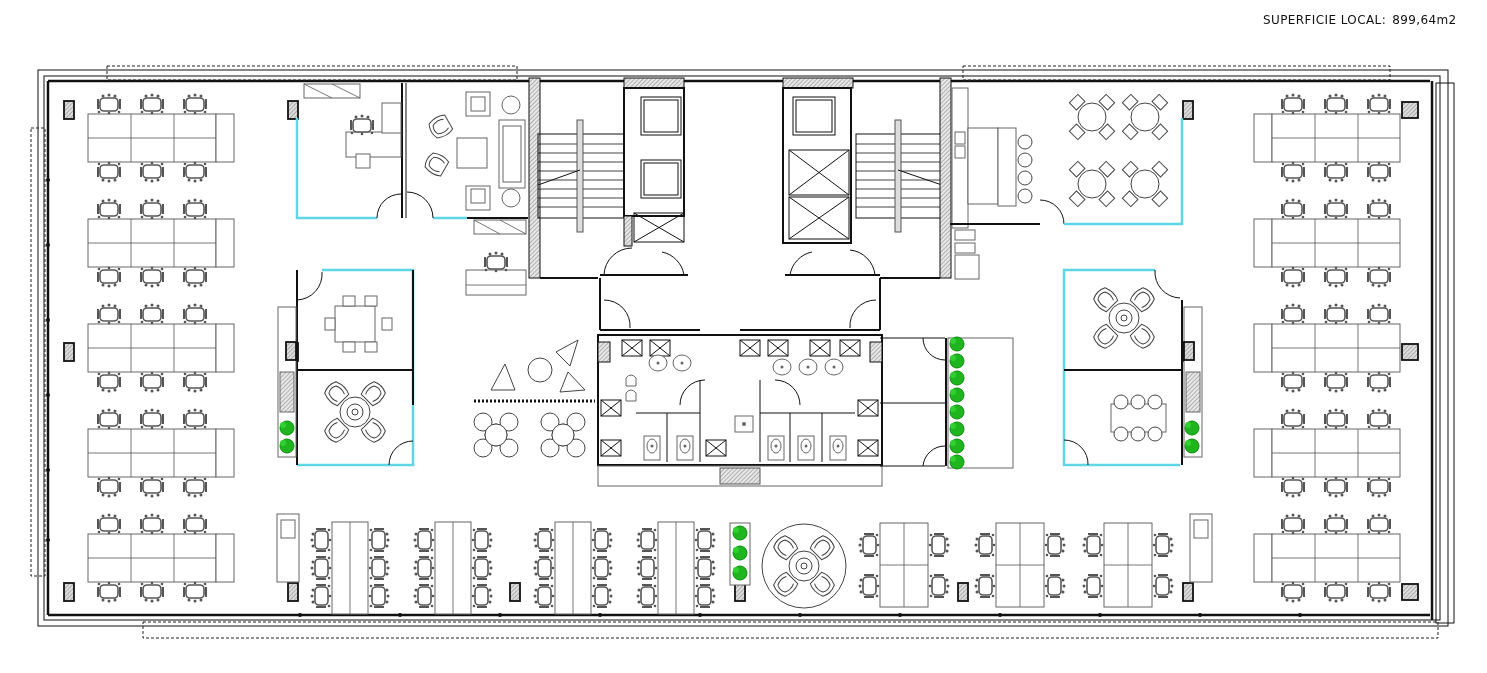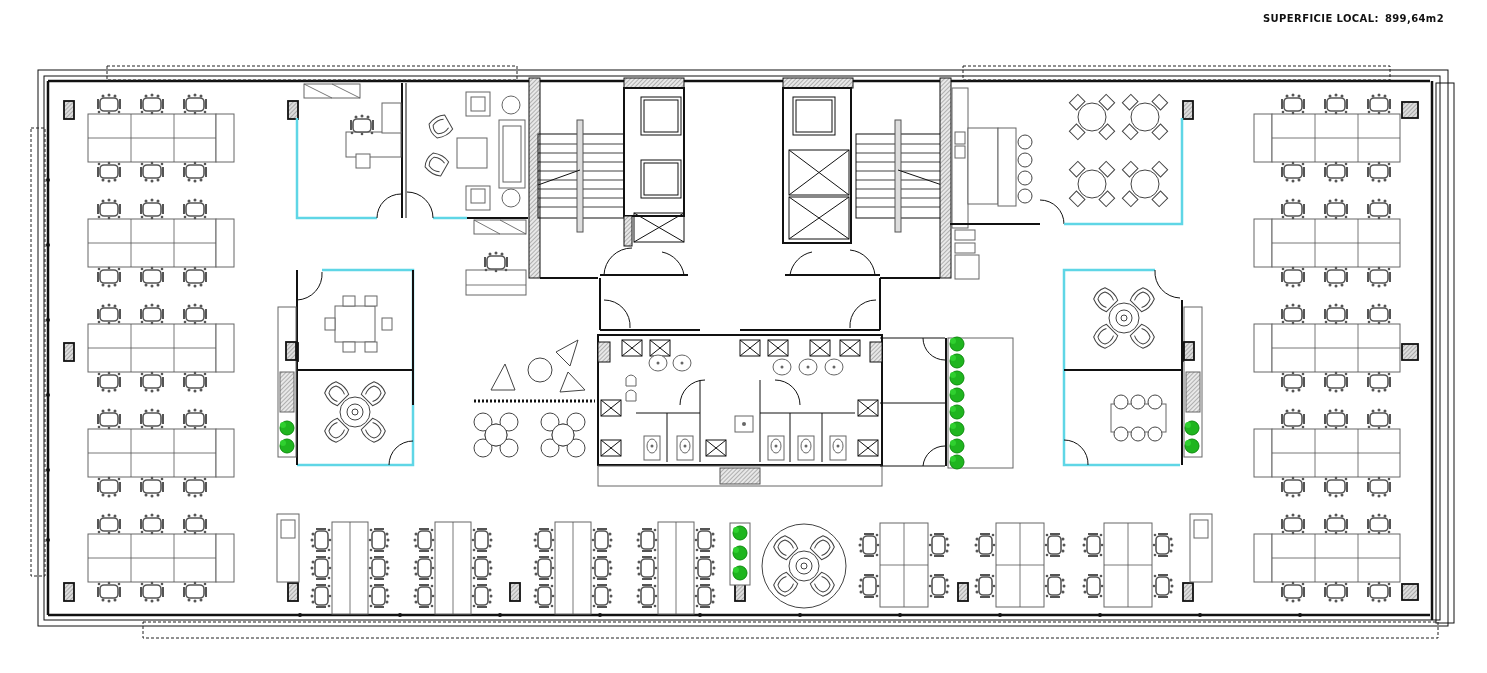--- a/index.html
+++ b/index.html
@@ -1,17 +1,17 @@
 <!DOCTYPE html>
 <html><head>
 <meta charset="utf-8">
 <style>
   html,body{margin:0;padding:0;background:#ffffff;}
   body{width:1487px;height:673px;position:relative;overflow:hidden;font-family:"Liberation Sans",sans-serif;}
-  .area-label{position:absolute;top:13px;left:1263px;font-size:10px;letter-spacing:0.4px;color:#111;font-family:"DejaVu Sans",sans-serif;white-space:pre;font-weight:bold;}
+  .area-label{position:absolute;top:13px;left:1263px;font-size:12px;letter-spacing:0.4px;color:#111;font-family:"DejaVu Sans",sans-serif;white-space:pre;}
   .area-label span{margin-right:6px;}
   svg#plan{position:absolute;left:0;top:0;}
   .w{stroke:#111;fill:none;stroke-width:2;}
   .w1{stroke:#111;fill:none;stroke-width:1;}
   .thin{stroke:#555;fill:none;stroke-width:0.8;}
   .furn{stroke:#666;fill:#fff;stroke-width:1;}
   .glass{stroke:#5fd6e6;fill:none;stroke-width:2.5;}
   .dash{stroke:#222;fill:none;stroke-width:1;stroke-dasharray:3 2;}
   .col{fill:url(#hatch);stroke:#111;stroke-width:1.8;}
   .door{stroke:#111;fill:none;stroke-width:1;}

